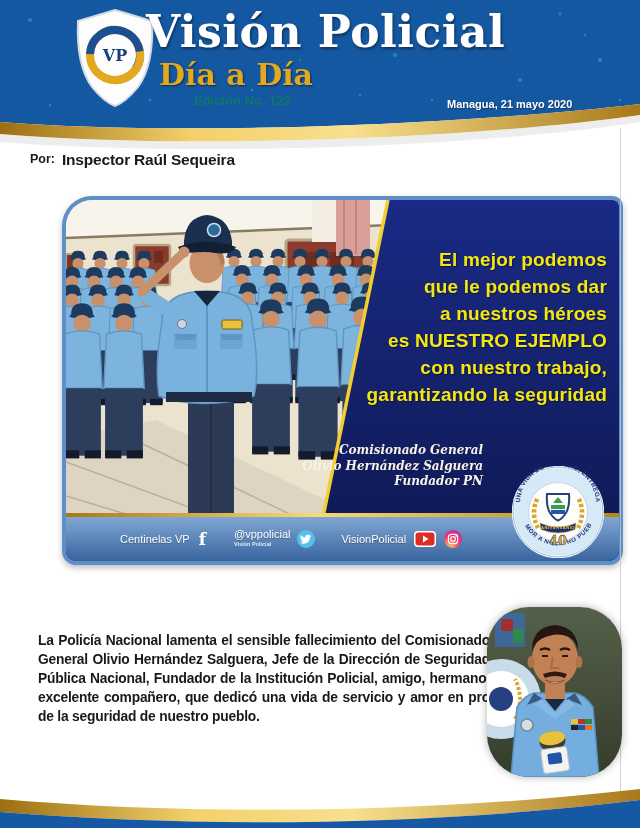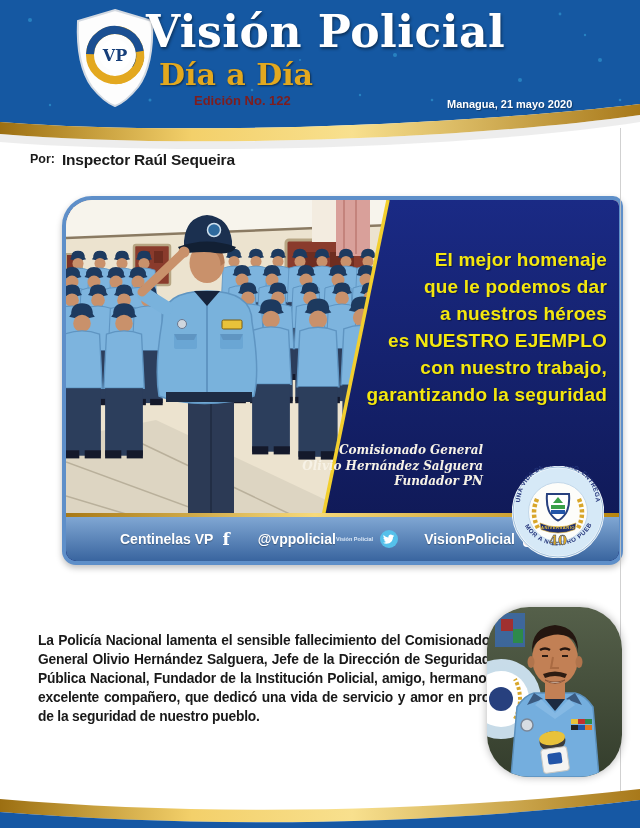--- a/index.html
+++ b/index.html
@@ -9,21 +9,21 @@
   
   .masthead{position:absolute;left:0;top:0;width:640px;height:150px;}
   .masthead svg.mast-bg{position:absolute;left:0;top:0;}
   .logo{position:absolute;left:70px;top:7px;width:90px;height:102px;}
   .pub-title{position:absolute;left:146px;top:6px;width:480px;margin:0;
              font-family:"DejaVu Serif",serif;font-weight:bold;font-size:44px;color:#ffffff;
              text-shadow:1px 2px 3px rgba(0,0,0,.45);letter-spacing:.5px;white-space:nowrap;}
   .pub-subtitle{position:absolute;left:159px;top:57px;
              font-family:"DejaVu Serif",serif;font-weight:bold;font-size:30px;color:#e2a81f;
              text-shadow:1px 1px 2px rgba(0,0,0,.5);}
-  .edition{position:absolute;left:162px;top:93px;font-size:13px;font-weight:bold;color:#7f1d1d;padding-left:32px;}
+  .edition{position:absolute;left:162px;top:93px;font-size:13px;font-weight:bold;color:#0f766e;padding-left:32px;}
   .dateline{position:absolute;left:447px;top:98px;font-size:11px;font-weight:bold;color:#ffffff;
             text-shadow:1px 1px 1px rgba(0,0,0,.35);}
 
   
   .byline{position:absolute;left:30px;top:151px;color:#1a1a1a;}
   .byline .lbl{font-size:12.5px;font-weight:bold;vertical-align:2px;}
   .byline .author{font-size:15.5px;font-weight:bold;margin-left:7px;letter-spacing:-0.2px;}
 
   
   .card{position:absolute;left:62px;top:196px;width:553px;height:361px;
@@ -32,23 +32,23 @@
   .card svg.photo{position:absolute;left:0;top:0;z-index:1;}
   .quote{position:absolute;right:12px;top:46px;z-index:2;text-align:right;
          font-size:19px;font-weight:bold;color:#f4e70e;line-height:27px;letter-spacing:.2px;
          text-shadow:1px 1px 1px rgba(0,0,0,.4);}
   .attribution{position:absolute;right:136px;top:243px;z-index:2;text-align:right;
          font-family:"DejaVu Serif",serif;font-style:italic;font-weight:bold;
          font-size:12px;line-height:15.5px;color:#f7f2e6;}
   .social-bar{position:absolute;left:0;bottom:0;width:553px;height:44px;z-index:3;
          background:linear-gradient(#80a7d3,#39659f);border-radius:0 0 10px 10px;
          display:flex;align-items:center;}
-  .social-bar .s-label{font-size:14px;font-weight:bold;color:#ffffff;text-shadow:0 1px 1px rgba(0,0,0,.3);}
+  .social-bar .s-label{font-size:11px;font-weight:normal;color:#ffffff;text-shadow:0 1px 1px rgba(0,0,0,.3);}
   .fb-f{font-family:"DejaVu Serif",serif;font-weight:bold;font-size:17px;color:#ffffff;margin-left:9px;}
-  .tw-wrap{margin-left:28px;display:flex;flex-direction:row;line-height:10px;}
+  .tw-wrap{margin-left:28px;display:flex;flex-direction:column;line-height:10px;}
   .tw-sub{font-size:5.5px;color:#dce9f7;font-weight:bold;}
   .icon-circle{width:18px;height:18px;border-radius:50%;margin-left:7px;display:flex;
                align-items:center;justify-content:center;}
   .yt-label{margin-left:26px;}
   .badge-wrap{position:absolute;left:446px;top:266px;width:92px;height:92px;z-index:5;}
 
   
   .article{position:absolute;left:38px;top:631px;width:452px;color:#191919;}
   .article p{margin:0;font-size:13.8px;font-weight:bold;line-height:19px;
              text-align:justify;letter-spacing:-0.2px;}
@@ -230,21 +230,21 @@
         <line x1="76" y1="92" x2="116" y2="54" stroke="#c9916b" stroke-width="9" stroke-linecap="round"></line>
         <circle cx="118" cy="52" r="5.5" fill="#c9916b"></circle>
       </g>
 
       <polygon points="322,0 553,0 553,317 257,317" fill="url(#navyg)"></polygon>
       <line x1="322" y1="0" x2="257" y2="317" stroke="#f2cf2e" stroke-width="3.5"></line>
       <rect x="0" y="313" width="553" height="4" fill="url(#goldH2)"></rect>
     </svg>
 
     <div class="quote">
-      <div>El mejor homenaje</div>
+      <div>El mejor podemos</div>
       <div>que le podemos dar</div>
       <div>a nuestros héroes</div>
       <div>es NUESTRO EJEMPLO</div>
       <div>con nuestro trabajo,</div>
       <div>garantizando la seguridad</div>
     </div>
 
     <div class="attribution">
       <div>Comisionado General</div>
       <div>Olivio Hernández Salguera</div>

